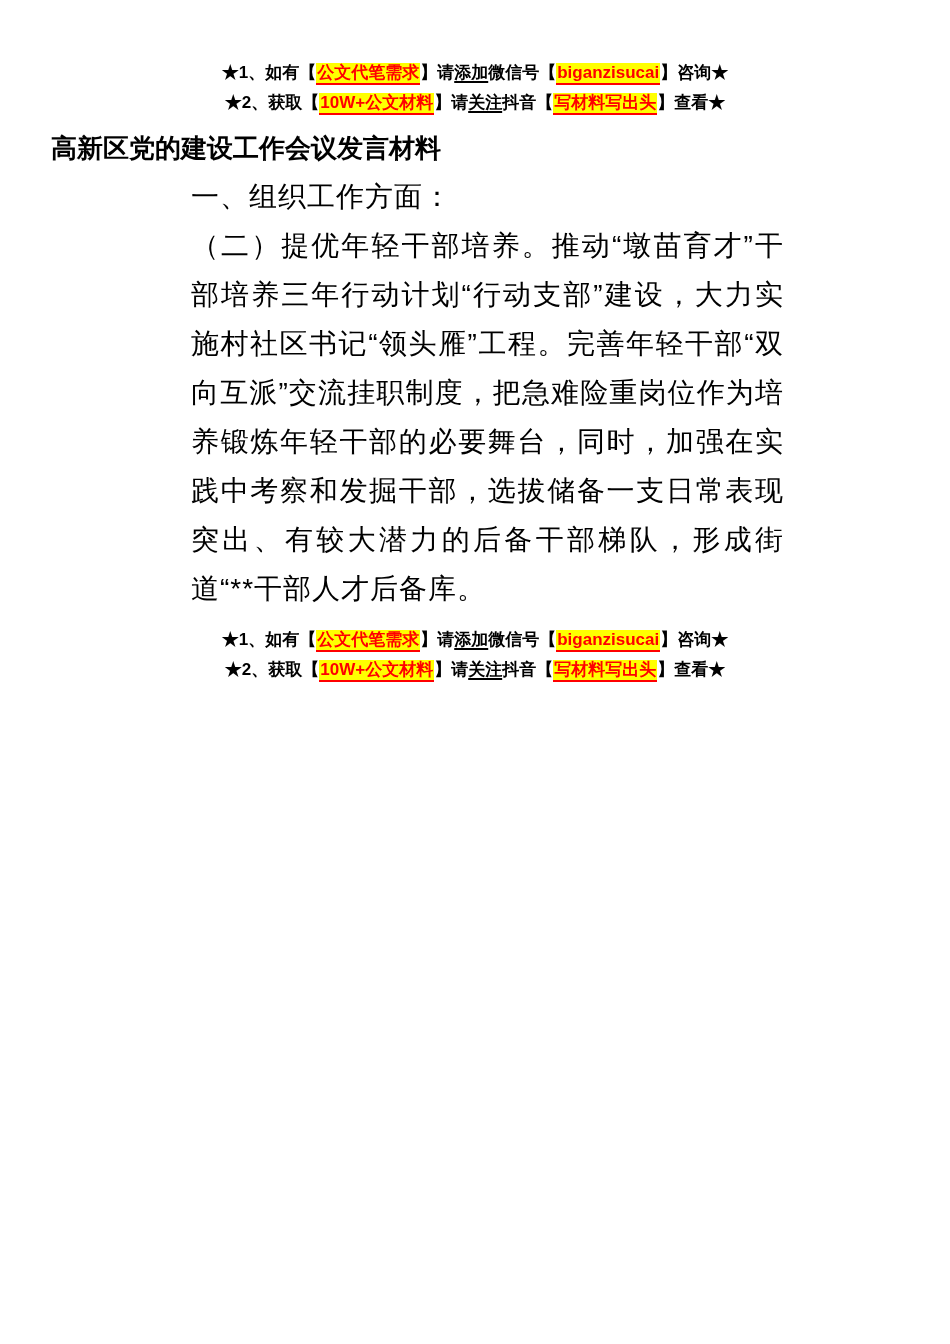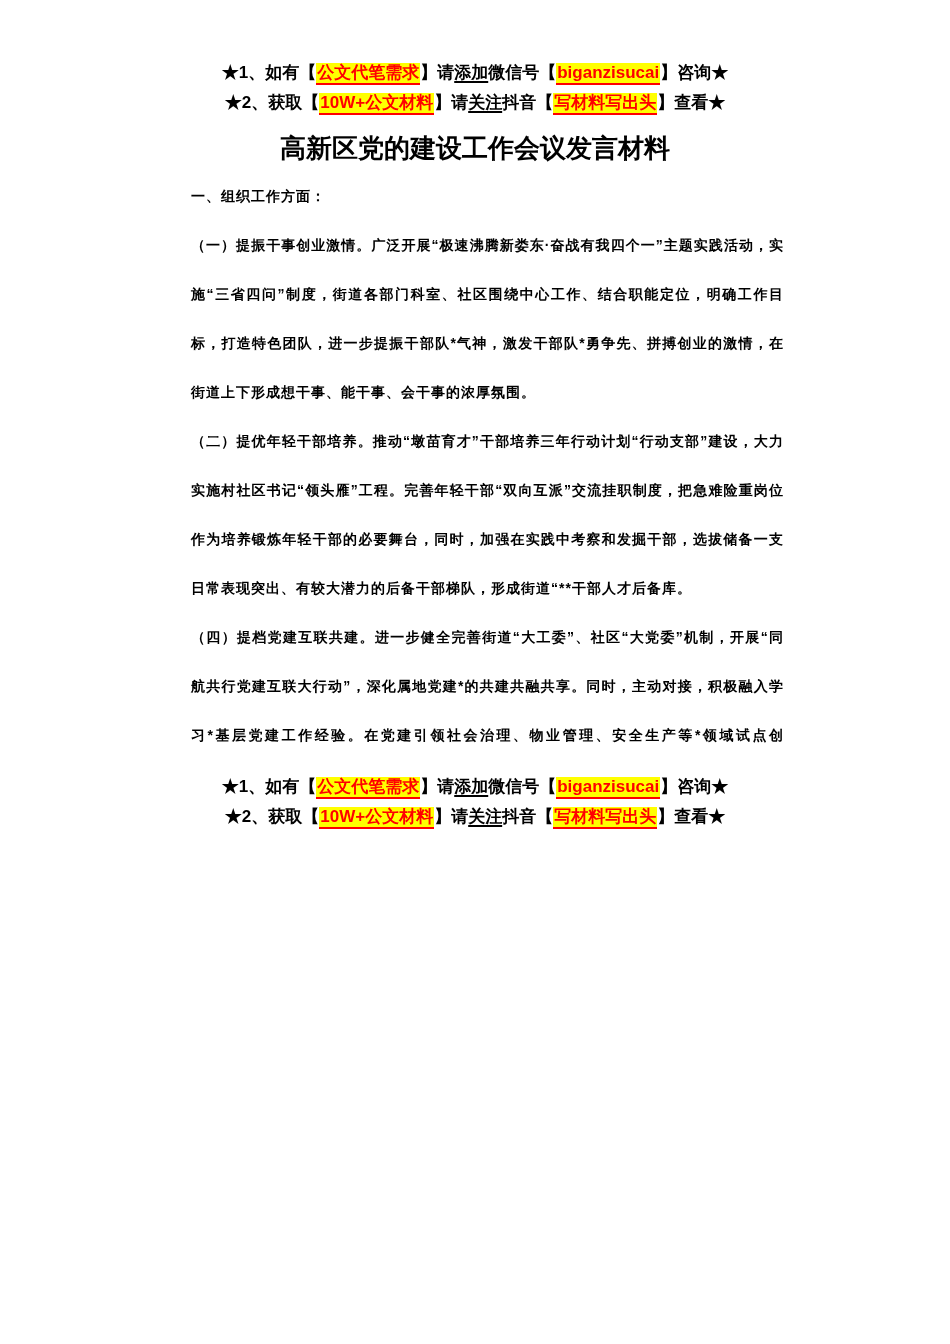--- a/index.html
+++ b/index.html
@@ -37,31 +37,29 @@
   .seg-highlight {
     color: var(--red, #ff0000);
     background: var(--yellow, #ffff00);
     border-bottom: 2px solid var(--red, #ff0000);
     padding: 0 1px 1px 1px;
   }
   
   .doc-title {
     font-size: 26px;
     font-weight: bold;
-    text-align: center;
     margin: 12px 0 0 0;
     line-height: 36px;
   }
   .content {
     margin: 6px 115px 0 140px;
-    font-size: 14px;
+    font-size: 28px;
     line-height: 49px;
     letter-spacing: 1px;
     text-align: justify;
-    font-weight: bold;
   }
   .content p {
     margin: 0;
   }
   .fill-last {
     text-align-last: justify;
   }
   .ad-bottom {
     margin-top: 12px;
   }
@@ -73,23 +71,21 @@
 
   <div class="ad ad-top">
     <div class="ad-line"><span class="seg seg-plain">★1、如有【</span><span class="seg seg-highlight">公文代笔需求</span><span class="seg seg-plain">】请</span><span class="seg seg-underline">添加</span><span class="seg seg-plain">微信号【</span><span class="seg seg-highlight">biganzisucai</span><span class="seg seg-plain">】咨询★</span></div>
     <div class="ad-line"><span class="seg seg-plain">★2、获取【</span><span class="seg seg-highlight">10W+公文材料</span><span class="seg seg-plain">】请</span><span class="seg seg-underline">关注</span><span class="seg seg-plain">抖音【</span><span class="seg seg-highlight">写材料写出头</span><span class="seg seg-plain">】查看★</span></div>
   </div>
 
   <h1 class="doc-title">高新区党的建设工作会议发言材料</h1>
 
   <div class="content">
     <p>一、组织工作方面：</p>
-    <p>（一）提振干事创业激情。广泛开展“极速沸腾新娄东·奋战有我四个一”主题实践活动，实施“三省四问”制度，街道各部门科室、社区围绕中心工作、结合职能定位，明确工作目标，打造特色团队，进一步提振干部队*气神，激发干部队*勇争先、拼搏创业的激情，在街道上下形成想干事、能干事、会干事的浓厚氛围。</p>
     <p>（二）提优年轻干部培养。推动“墩苗育才”干部培养三年行动计划“行动支部”建设，大力实施村社区书记“领头雁”工程。完善年轻干部“双向互派”交流挂职制度，把急难险重岗位作为培养锻炼年轻干部的必要舞台，同时，加强在实践中考察和发掘干部，选拔储备一支日常表现突出、有较大潜力的后备干部梯队，形成街道“**干部人才后备库。</p>
-    <p class="fill-last">（四）提档党建互联共建。进一步健全完善街道“大工委”、社区“大党委”机制，开展“同航共行党建互联大行动”，深化属地党建*的共建共融共享。同时，主动对接，积极融入学习*基层党建工作经验。在党建引领社会治理、物业管理、安全生产等*领域试点创</p>
   </div>
 
   <div class="ad ad-bottom">
     <div class="ad-line"><span class="seg seg-plain">★1、如有【</span><span class="seg seg-highlight">公文代笔需求</span><span class="seg seg-plain">】请</span><span class="seg seg-underline">添加</span><span class="seg seg-plain">微信号【</span><span class="seg seg-highlight">biganzisucai</span><span class="seg seg-plain">】咨询★</span></div>
     <div class="ad-line"><span class="seg seg-plain">★2、获取【</span><span class="seg seg-highlight">10W+公文材料</span><span class="seg seg-plain">】请</span><span class="seg seg-underline">关注</span><span class="seg seg-plain">抖音【</span><span class="seg seg-highlight">写材料写出头</span><span class="seg seg-plain">】查看★</span></div>
   </div>
 
 </div>
 
 </body></html>

